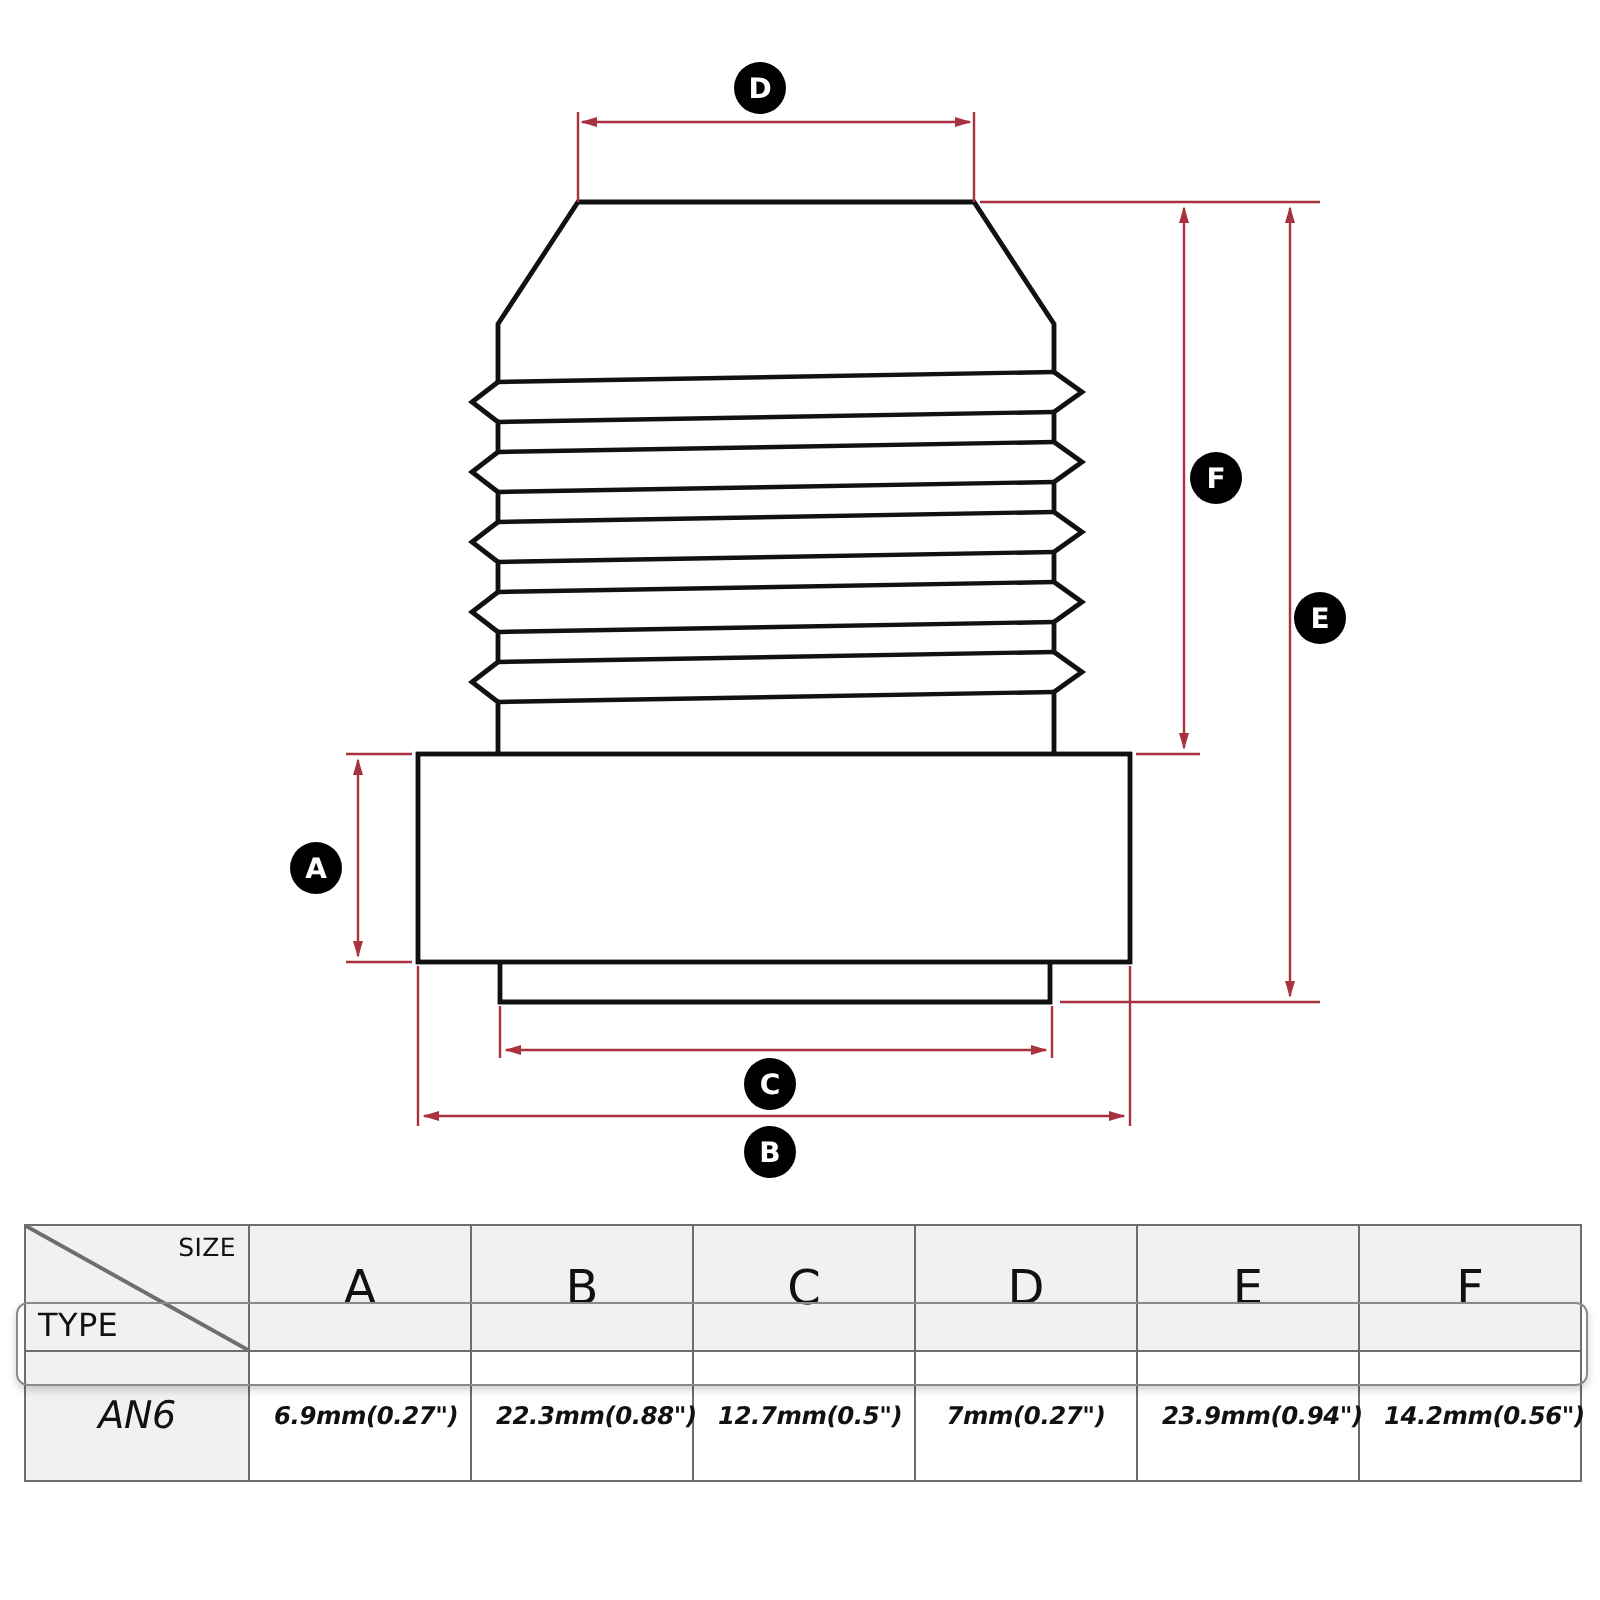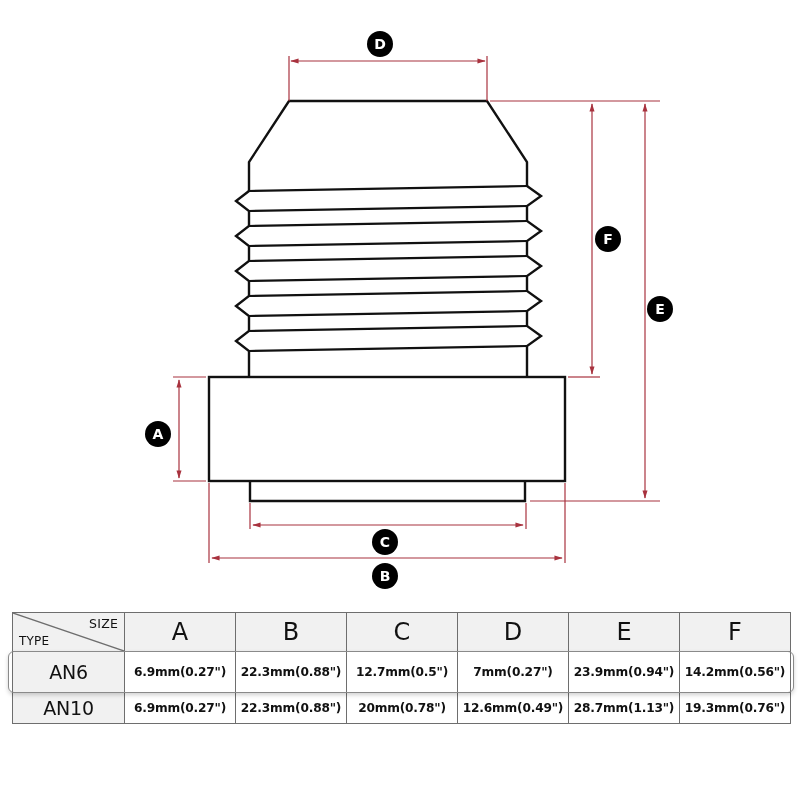--- a/index.html
+++ b/index.html
@@ -6,28 +6,28 @@
   body { width: 800px; height: 800px; position: relative; overflow: hidden; font-family: "DejaVu Sans", sans-serif; }
   #drawing { position: absolute; left: 0; top: 0; width: 800px; height: 600px; }
   .badge-text { font-family: "DejaVu Sans", sans-serif; font-weight: bold; font-size: 14px; fill: #ffffff; }
 
   #spec-table {
     position: absolute; left: 12px; top: 612px;
     width: 778px; border-collapse: collapse; table-layout: fixed;
     font-family: "DejaVu Sans", sans-serif;
   }
   #spec-table td, #spec-table th {
-    border: 1.5px solid #6e6e6e; padding: 0; text-align: center; color: #111;
+    border: 1.5px solid #6e6e6e; padding: 12px; text-align: center; color: #111;
   }
   #spec-table thead th { height: 38px; background: #f1f1f1; font-weight: normal; font-size: 24px; }
   #spec-table thead th.corner { position: relative; background: #f1f1f1; }
   .corner-size { position: absolute; right: 6px; top: 3px; font-size: 12.5px; letter-spacing: 0.2px; }
-  .corner-type { position: absolute; left: 6px; bottom: 3px; font-size: 12px; letter-spacing: 0.2px; }
+  .corner-type { position: absolute; left: 6px; bottom: 3px; font-size: 16px; letter-spacing: 0.2px; }
   .corner-diag { position: absolute; left: 0; top: 0; width: 100%; height: 100%; }
-  #spec-table tbody td { font-size: 12.2px; font-weight: bold; height: 30px; white-space: nowrap; letter-spacing: -0.2px; }
+  #spec-table tbody td { font-size: 12.2px; font-weight: bold; height: 30px; white-space: nowrap; letter-spacing: -0.2px; font-style: italic; }
   #spec-table tbody td.type-cell { background: #f1f1f1; font-weight: normal; font-size: 19px; }
   #spec-table tbody tr.r0 td { height: 40px; }
 
   .highlight-row {
     position: absolute; left: 8px; top: 651px; width: 784px; height: 40px;
     border: 1.2px solid #8a8a8a; border-radius: 6px;
     box-shadow: 0 2px 4px rgba(0,0,0,0.18);
     pointer-events: none;
   }
 </style>
@@ -150,25 +150,16 @@
   <tbody>
     <tr class="r0">
       <td class="type-cell">AN6</td>
       <td>6.9mm(0.27")</td>
       <td>22.3mm(0.88")</td>
       <td>12.7mm(0.5")</td>
       <td>7mm(0.27")</td>
       <td>23.9mm(0.94")</td>
       <td>14.2mm(0.56")</td>
     </tr>
-    <tr>
-      <td class="type-cell">AN10</td>
-      <td>6.9mm(0.27")</td>
-      <td>22.3mm(0.88")</td>
-      <td>20mm(0.78")</td>
-      <td>12.6mm(0.49")</td>
-      <td>28.7mm(1.13")</td>
-      <td>19.3mm(0.76")</td>
-    </tr>
   </tbody>
 </table>
 
 <div class="highlight-row"></div>
 
 </body></html>

